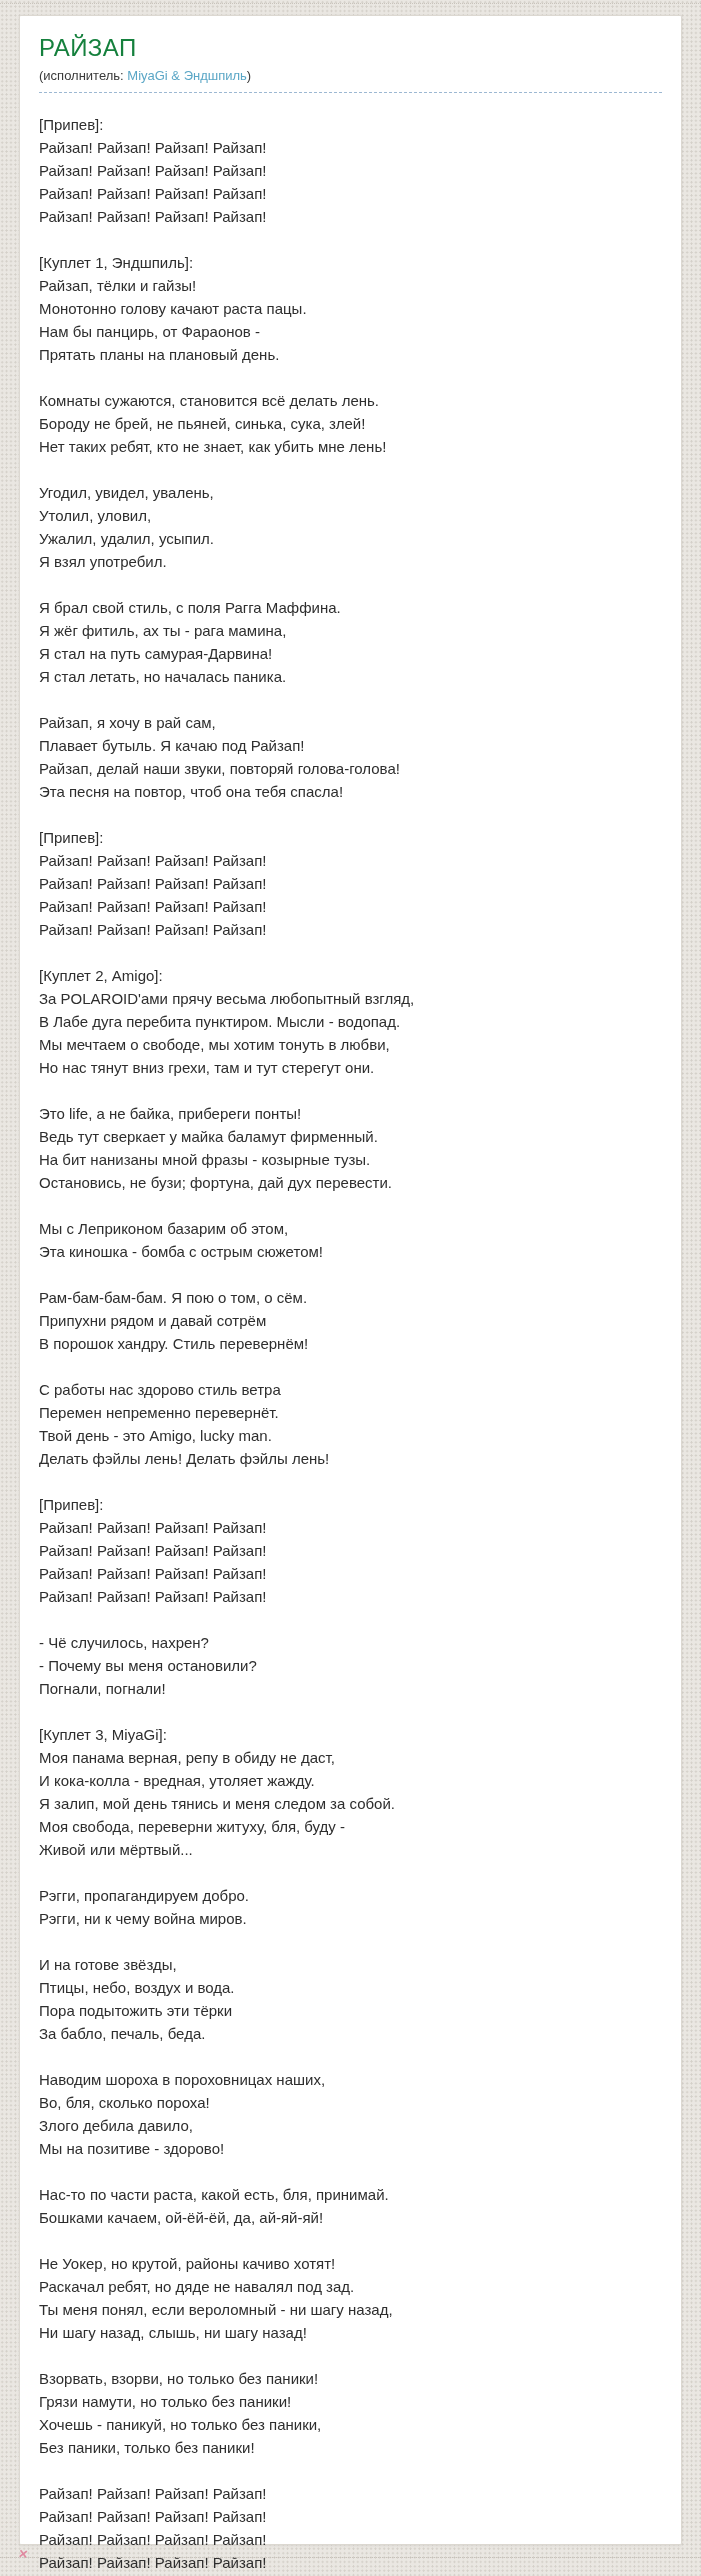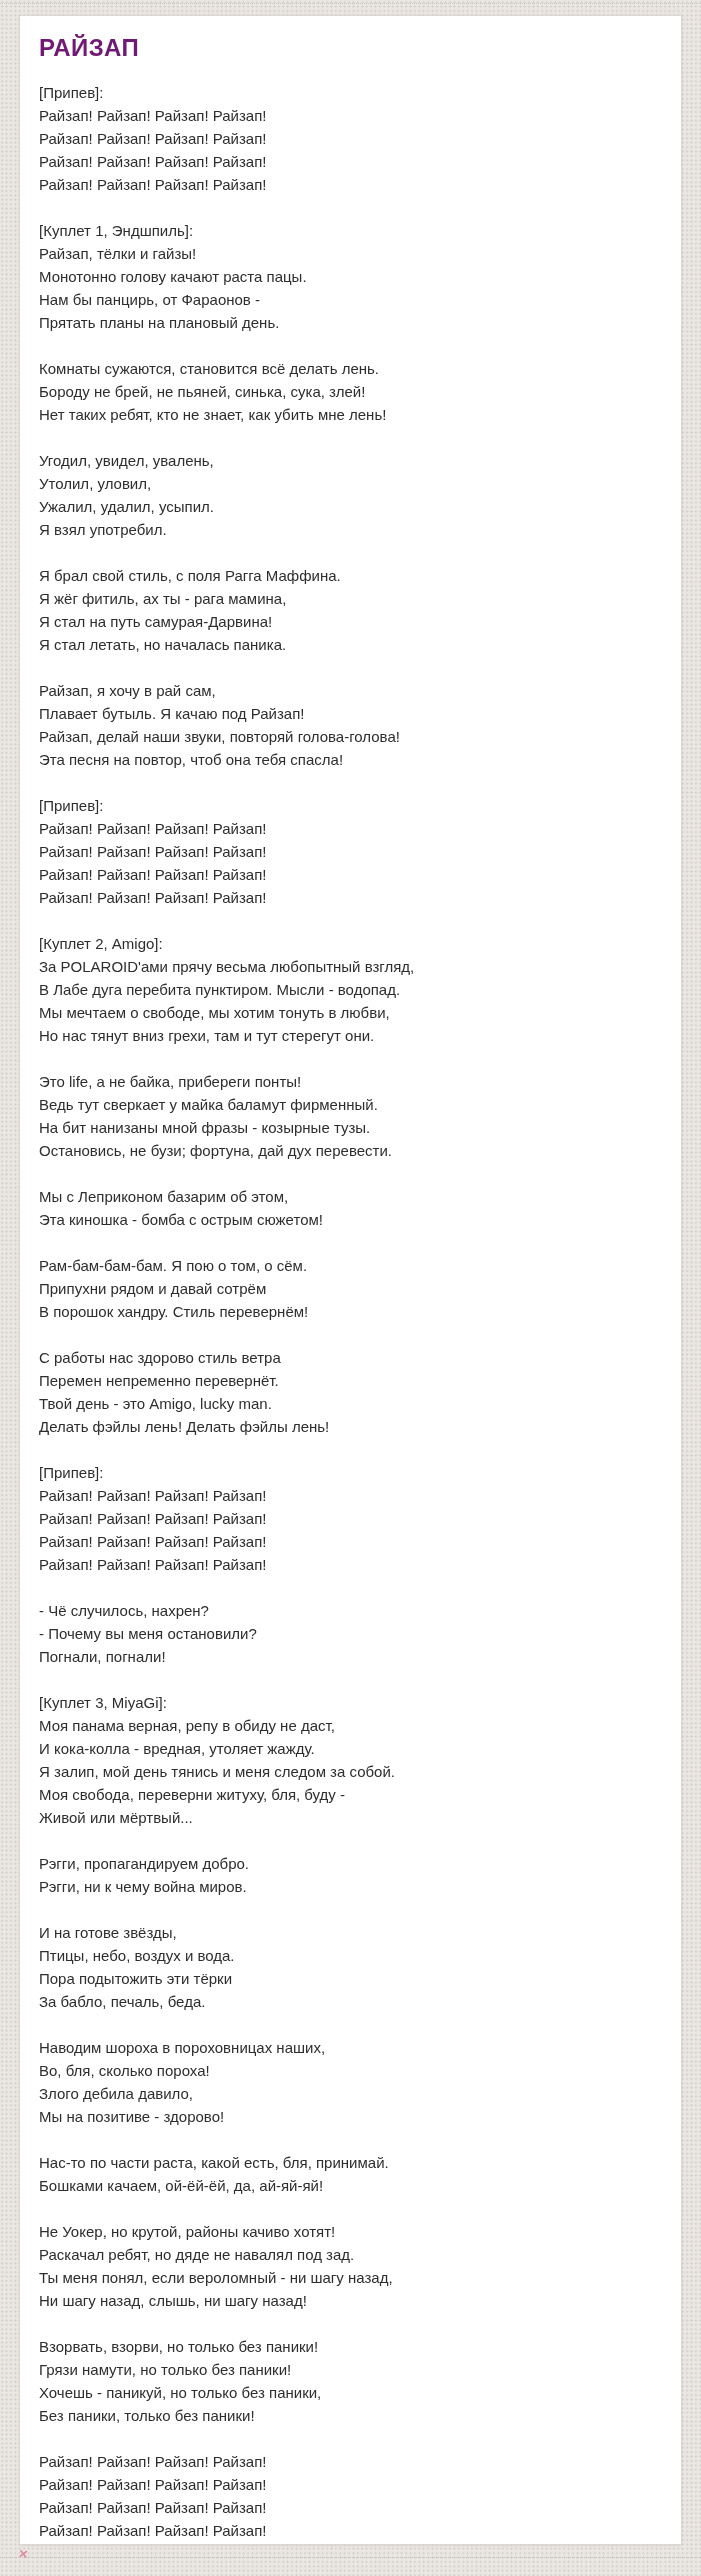--- a/index.html
+++ b/index.html
@@ -41,22 +41,22 @@
     height: 2530px;
     background: #ffffff;
     border: 0.9px solid #dcd8d1;
     border-radius: 1.8px;
     box-shadow: 0 0.9px 2.6px rgba(0,0,0,0.07);
     padding: 14px 19px 17.5px 19px;
   }
   .song-title {
     margin: 3.5px 0 7px 0;
     font-size: 24px;
-    font-weight: 700;
-    color: #701a75;
+    font-weight: 400;
+    color: #15803d;
     letter-spacing: 0.4px;
     line-height: 1.15;
   }
   .subtitle {
     font-size: 13px;
     color: #3a3a3a;
     padding-bottom: 8px;
     border-bottom: 0.9px dashed #9db8d2;
     line-height: 1.2;
   }
@@ -73,20 +73,21 @@
     white-space: pre-line;
   }
 </style>
 </head>
 <body>
 
 <div class="dotted-line top"></div>
 
 <div class="card">
   <h1 class="song-title">РАЙЗАП</h1>
+  <div class="subtitle"><span>(исполнитель: </span><a class="artist-link">MiyaGi &amp; Эндшпиль</a><span>)</span></div>
   <div class="lyrics">[Припев]:
 Райзап! Райзап! Райзап! Райзап!
 Райзап! Райзап! Райзап! Райзап!
 Райзап! Райзап! Райзап! Райзап!
 Райзап! Райзап! Райзап! Райзап!
 
 [Куплет 1, Эндшпиль]:
 Райзап, тёлки и гайзы!
 Монотонно голову качают раста пацы.
 Нам бы панцирь, от Фараонов -

